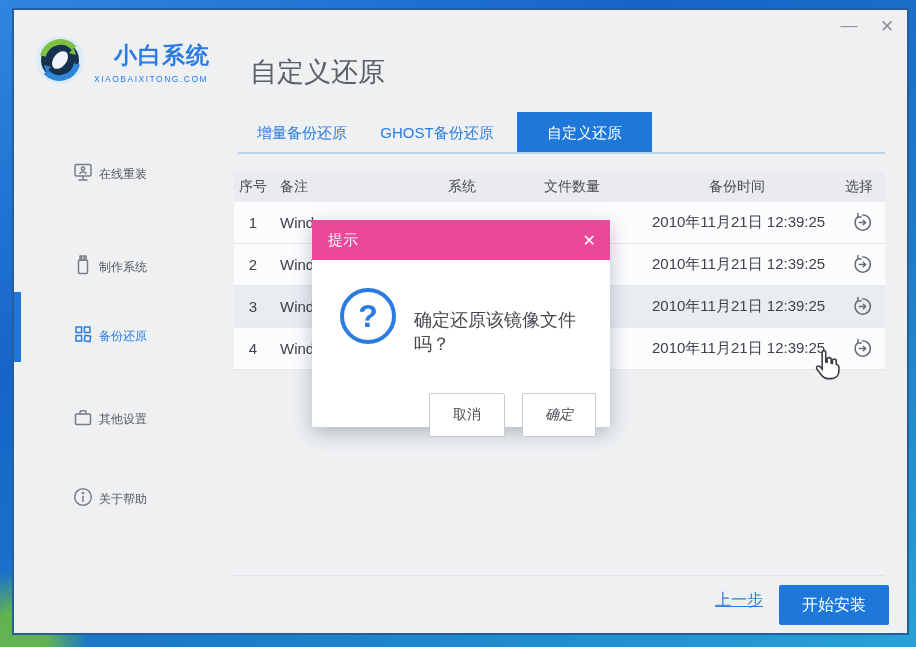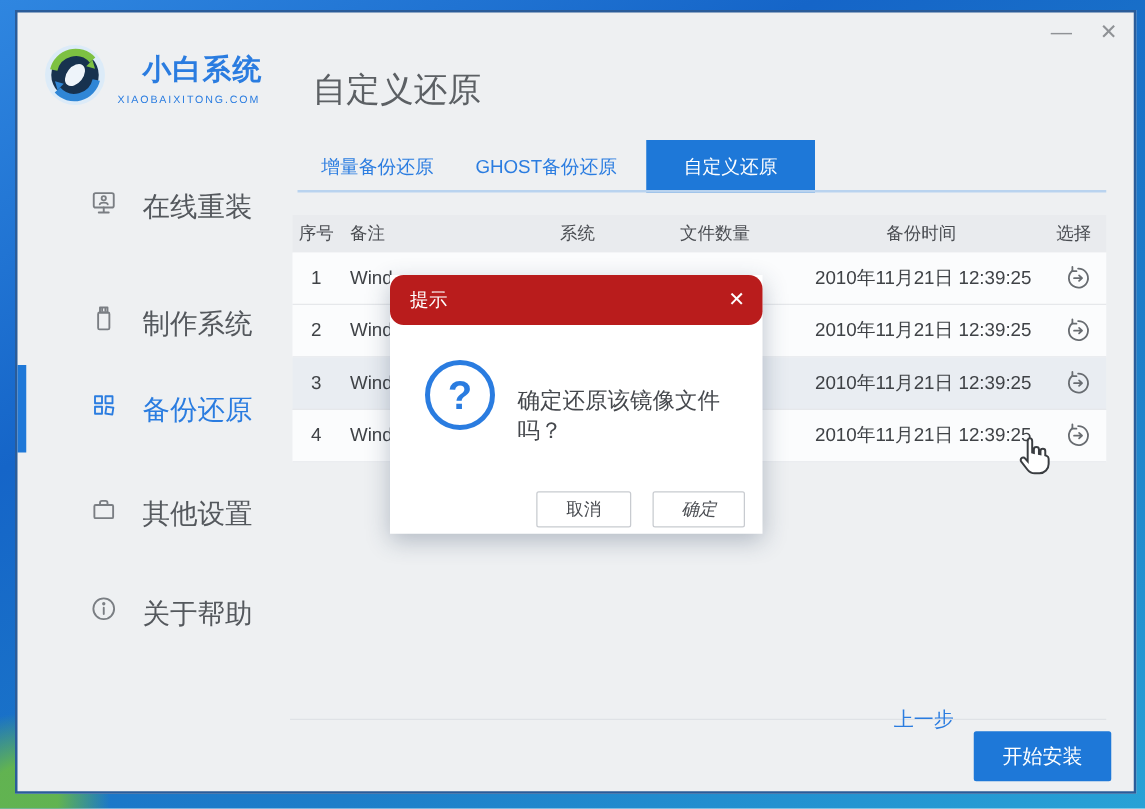--- a/index.html
+++ b/index.html
@@ -22,21 +22,21 @@
 
   
   .logo { position:absolute; left:20px; top:24px; width:52px; height:52px; }
   .brand { position:absolute; left:80px; top:30px; }
   .brand-name { font-size:23px; font-weight:bold; color:#2a7ce0; letter-spacing:1px;margin-left:20px; }
   .brand-domain { font-size:8.5px; color:#2a7ce0; letter-spacing:1.5px; margin-top:3px; }
   .page-title { position:absolute; left:236px; top:44px; font-size:27px; color:#5c6064; }
 
   
   .side-item { position:absolute; left:58px; width:150px; height:32px;
-    display:flex; align-items:flex-start; gap:20px; font-size:22px; color:#54585d; cursor:pointer; }
+    display:flex; align-items:flex-end; gap:5px; font-size:12px; color:#54585d; cursor:pointer; }
   .side-item svg { flex:0 0 auto; }
   .side-item.active { color:#2a7ce0; }
   .active-bar { position:absolute; left:0; top:282px; width:7px; height:70px; background:#1e78d8; }
 
   
   .tab { position:absolute; top:102px; height:42px; display:flex; align-items:center;
     justify-content:center; font-size:15px; color:#2a7ce0; cursor:pointer; }
   .tab.active { background:#1e78d8; color:#fff; }
   .tab-underline { position:absolute; left:224px; top:142px; width:647px; height:2px; background:#b9d3ef; }
 
@@ -48,38 +48,38 @@
   .tbody-row.hl { background:#e9edf2; }
   .c-no { text-align:center; }
   .c-note { padding-left:8px; white-space:nowrap; overflow:hidden; }
   .c-sys, .c-count, .c-time { text-align:center; white-space:nowrap; }
   .c-sel { text-align:right; padding-right:12px; }
   .restore-btn { display:inline-flex; cursor:pointer; vertical-align:middle; }
 
   
   .dialog { position:absolute; left:298px; top:210px; width:298px; height:207px; background:#fff;
     box-shadow:0 6px 18px rgba(40,60,90,.30); z-index:20; }
-  .dialog-titlebar { height:40px; background:#b91c1c; display:flex; align-items:center;
-    justify-content:space-between; padding:0 14px 0 16px;border-radius:11px; }
+  .dialog-titlebar { height:40px; background:#ec4899; display:flex; align-items:center;
+    justify-content:space-between; padding:0 14px 0 16px; }
   .dialog-title { color:#fff; font-size:15px; }
   .dialog-close { color:#fff; font-size:16px; cursor:pointer; }
   .q-circle { position:absolute; left:28px; top:68px; width:56px; height:56px; border:4px solid #2a7ce0;
     border-radius:50%; display:flex; align-items:center; justify-content:center;
     color:#2a7ce0; font-size:32px; font-weight:bold; }
   .dialog-msg { position:absolute; left:102px; top:88px; font-size:18px; color:#45484d; }
-  .dlg-btn { position:absolute; top:173px; height:29px; background:#fff; border:1px solid #c8cbd0;
+  .dlg-btn { position:absolute; top:173px; height:44px; background:#fff; border:1px solid #c8cbd0;
     border-radius:2px; font-size:14px; color:#4a4d52; cursor:pointer;
     display:flex; align-items:center; justify-content:center;
     font-family:"Liberation Sans","DejaVu Sans",sans-serif; }
   .dlg-cancel { left:117px; width:76px; }
   .dlg-confirm { left:210px; width:74px;font-style:italic; }
 
   
   .footer-sep { position:absolute; left:218px; top:565px; width:653px; height:1px; background:#dfe2e6; }
-  .back-link { position:absolute; left:701px; top:556px; font-size:16px; color:#2a7ce0; cursor:pointer; }
+  .back-link { position:absolute; left:701px; top:580px; font-size:16px; color:#2a7ce0; cursor:pointer;text-decoration:underline; }
   .install-btn { position:absolute; left:765px; top:575px; width:110px; height:40px; background:#1e78d8;
     color:#fff; font-size:16px; border:none; border-radius:2px; cursor:pointer;
     display:flex; align-items:center; justify-content:center;
     font-family:"Liberation Sans","DejaVu Sans",sans-serif; }
 
   .cursor { position:absolute; left:796px; top:336px; z-index:40; pointer-events:none; }
 
   svg.icon { stroke:#7a7e83; fill:none; stroke-width:1.5; stroke-linecap:round; stroke-linejoin:round; }
   .side-item.active svg.icon { stroke:#2a7ce0; }
   svg.restore { stroke:#686c71; fill:none; stroke-width:1.5; stroke-linecap:round; stroke-linejoin:round; }

